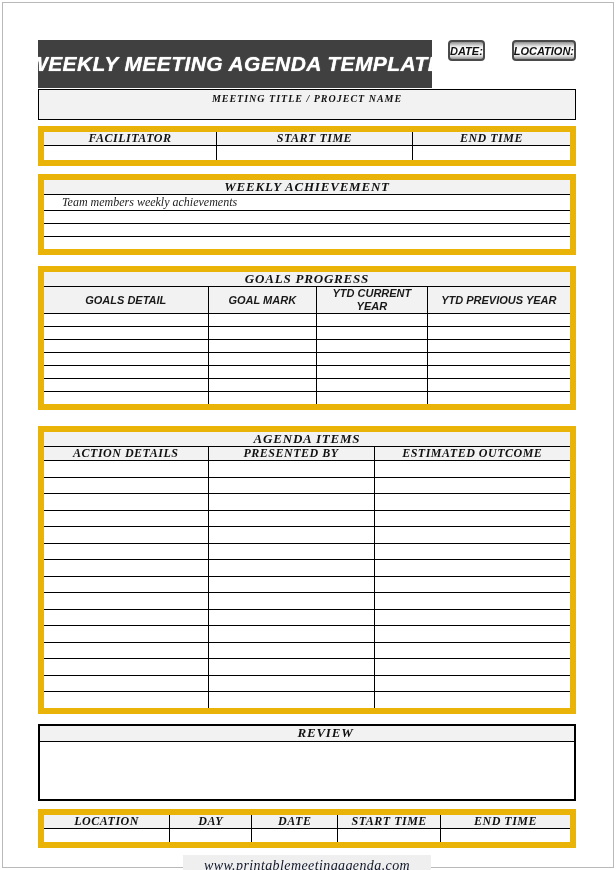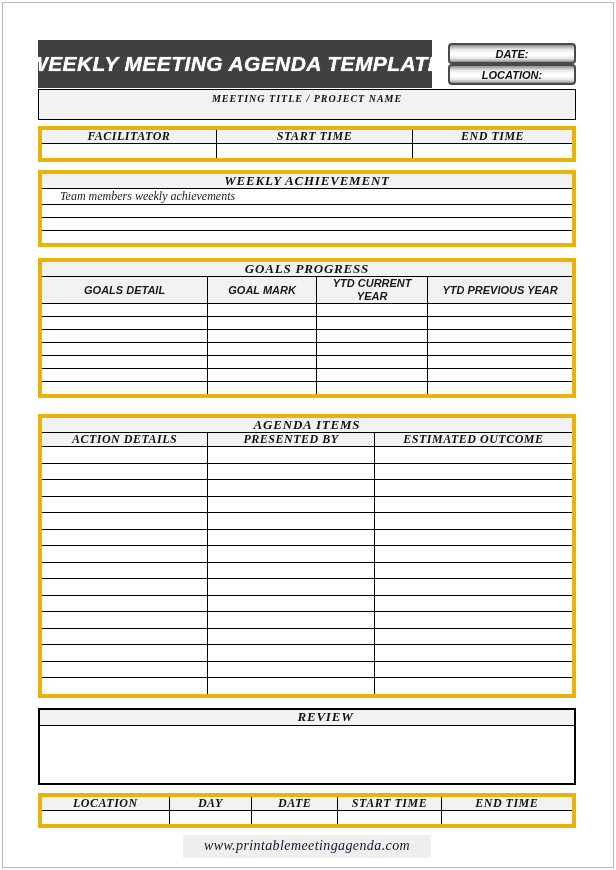--- a/index.html
+++ b/index.html
@@ -26,21 +26,21 @@
     display:flex; align-items:center; justify-content:center;
   }
   .banner span {
     color:#ffffff;
     font-family:"Liberation Sans", sans-serif;
     font-weight:bold; font-size:21px; letter-spacing:0.4px;
     white-space:nowrap;
     text-shadow:0 0 1px #ffffff;
   }
   .side-boxes {
-    width:128px; display:flex; flex-direction:column; justify-content:center;
+    width:128px; display:flex; flex-direction:row; justify-content:space-between;
   }
   .pill {
     height:21px; box-sizing:border-box;
     border:2px solid #4a4a4a; border-radius:4px;
     background:linear-gradient(180deg,#8f8f8f 0%,#e9e9e9 26%,#ffffff 48%,#ffffff 62%,#e0e0e0 82%,#8f8f8f 100%);
     display:flex; align-items:center; justify-content:center;
   }
   .pill span {
     font-family:"Liberation Sans", sans-serif;
     font-weight:bold; font-size:11px; color:#111111;
@@ -52,21 +52,21 @@
     text-align:center; font-weight:bold;
     font-family:"Liberation Serif", serif;
   }
   .meeting-title {
     margin-top:1px; height:31px; line-height:17px;
     font-size:10px; letter-spacing:1px; color:#111;
   }
 
   
   table { width:100%; border-collapse:collapse; table-layout:fixed; }
-  .tbl { border:4px solid #eab308; }
+  .tbl { border:6px solid #eab308; }
   .tbl th, .tbl td { border:1px solid #000000; padding:0; vertical-align:middle; }
   .title-cell {
     background:#f2f2f2; text-align:center;
     font-family:"Liberation Serif", serif; font-weight:bold;
     font-size:13px; letter-spacing:0.8px; height:14px; line-height:14px; color:#111;
   }
   th.col-serif {
     background:#f2f2f2; text-align:center;
     font-family:"Liberation Serif", serif; font-weight:bold;
     font-size:12px; letter-spacing:0.5px; height:13px; line-height:13px; color:#111;

